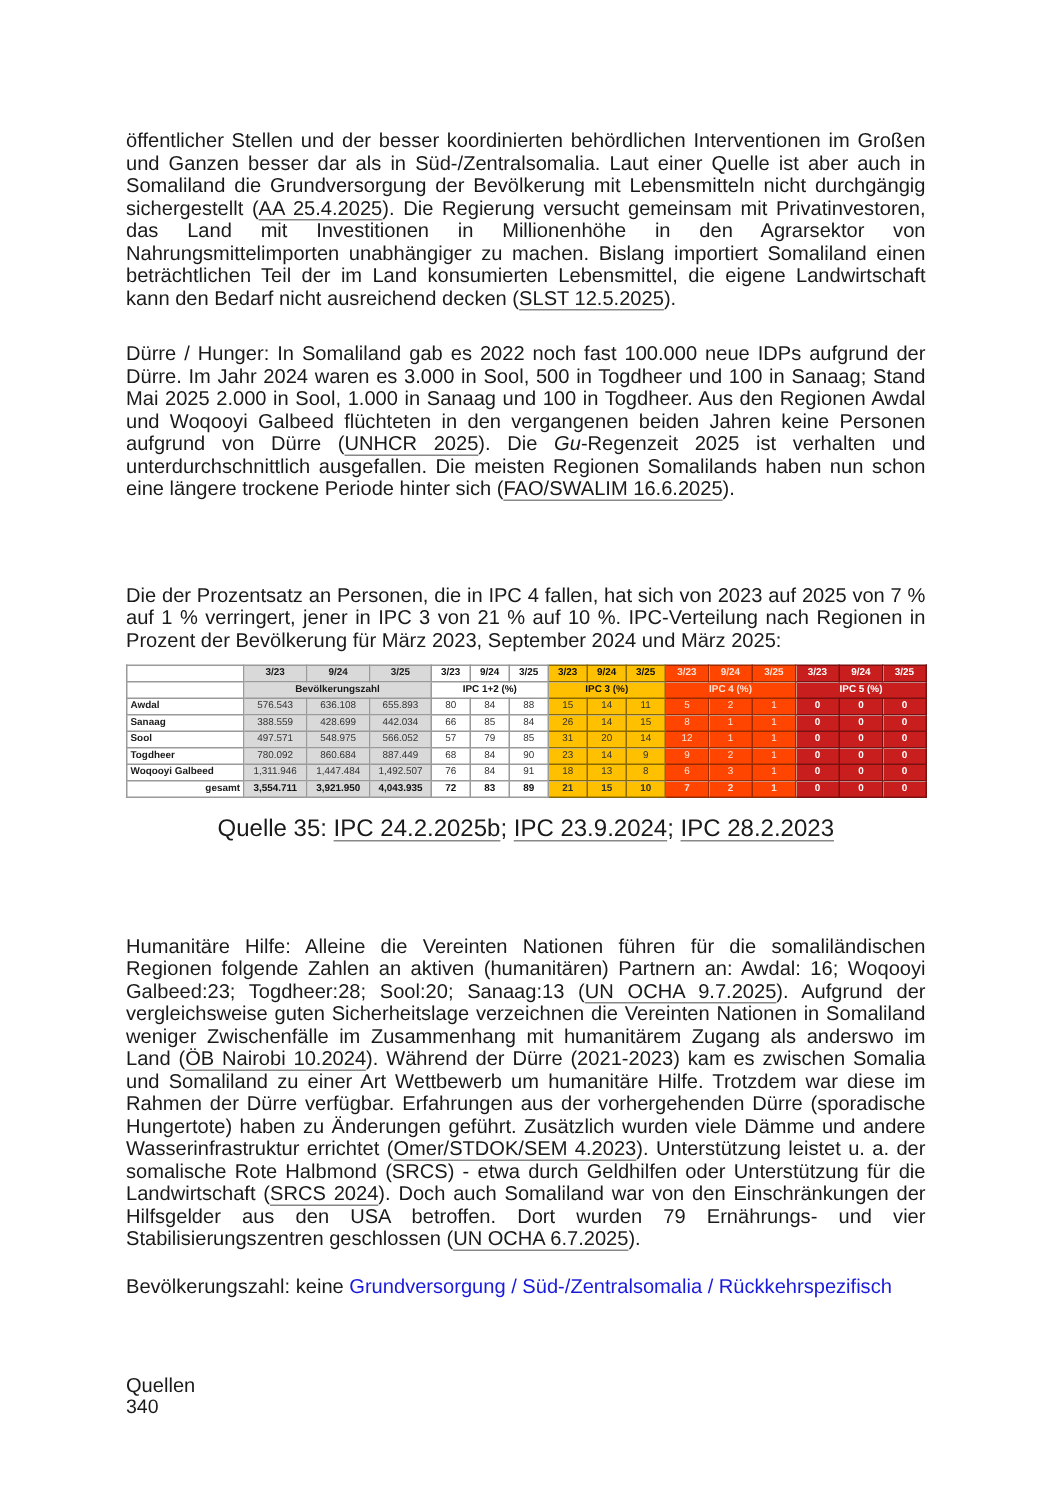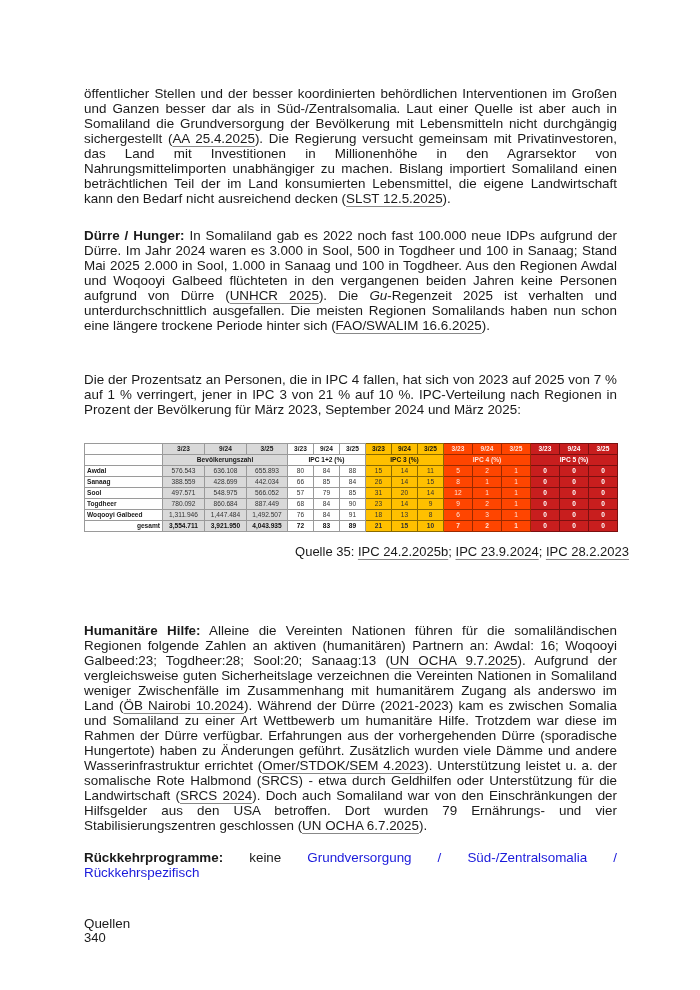--- a/index.html
+++ b/index.html
@@ -2,28 +2,28 @@
 <html><head>
 <meta charset="utf-8">
 <style>
   html, body { margin: 0; padding: 0; background: #ffffff; }
   body { width: 700px; height: 990px; position: relative; overflow: hidden;
          font-family: "Liberation Sans", sans-serif; color: #1a1a1a; }
   .page { position: absolute; left: 84px; top: 0; width: 533px; }
   p.body { font-size: 13.4px; line-height: 15px; margin: 0; text-align: justify; }
   .ref { text-decoration: underline; text-decoration-color: #888; text-underline-offset: 3px; text-decoration-thickness: 1px; color: #1a1a1a; }
   .link { color: #1a1adb; text-decoration: none; }
-  b { font-weight: bold; }
+  b { font-weight: normal; }
   #p1 { position: absolute; top: 86px; }
   #p2 { position: absolute; top: 228px; }
-  #p3 { position: absolute; top: 372px; }
+  #p3 { position: absolute; top: 389px; }
   #p4 { position: absolute; top: 592px; margin-top: 31px; }
   #p5 { position: absolute; top: 850px; }
   #p6 { position: absolute; top: 916px; }
-  .caption { position: absolute; top: 544px; left: 12px; width: 533px; text-align: right; font-size: 13px; }
+  .caption { position: absolute; top: 544px; left: 0; width: 533px; text-align: center; font-size: 16px; }
   .pagenum { position: absolute; top: 930px; left: 0; width: 533px; text-align: left; font-size: 13px; }
 
   table.ipc { position: absolute; top: 443px; left: 0; width: 533px; border-collapse: collapse;
               font-family: "Liberation Sans", sans-serif; font-size: 6.6px; table-layout: fixed; }
   table.ipc td { border: 1px solid #9a9a9a; height: 10px; padding: 0 2px; text-align: center; line-height: 10px; white-space: nowrap; overflow: hidden; }
   table.ipc td.lbl { text-align: left; font-weight: bold; background: #fff; }
   table.ipc td.lbl.tot { text-align: right; }
   td.pop { background: #d9d9d9; color: #333; }
   td.pophdr { background: #d9d9d9; font-weight: bold; }
   td.ipc12 { background: #ffffff; color: #333; }
@@ -201,18 +201,18 @@
           <td class="ipc5">0</td>
           <td class="ipc5">0</td>
         </tr>
       </tbody>
   </table>
 
   <div class="caption"><span>Quelle 35: </span><a class="ref">IPC 24.2.2025b</a><span>; </span><a class="ref">IPC 23.9.2024</a><span>; </span><a class="ref">IPC 28.2.2023</a></div>
 
   <p class="body" id="p4"><b>Humanitäre Hilfe:</b><span> Alleine die Vereinten Nationen führen für die somaliländischen Regionen folgende Zahlen an aktiven (humanitären) Partnern an: Awdal: 16; Woqooyi Galbeed:23; Togdheer:28; Sool:20; Sanaag:13 (</span><a class="ref">UN OCHA 9.7.2025</a><span>). Aufgrund der vergleichsweise guten Sicherheitslage verzeichnen die Vereinten Nationen in Somaliland weniger Zwischenfälle im Zusammenhang mit humanitärem Zugang als anderswo im Land (</span><a class="ref">ÖB Nairobi 10.2024</a><span>). Während der Dürre (2021-2023) kam es zwischen Somalia und Somaliland zu einer Art Wettbewerb um humanitäre Hilfe. Trotzdem war diese im Rahmen der Dürre verfügbar. Erfahrungen aus der vorhergehenden Dürre (sporadische Hungertote) haben zu Änderungen geführt. Zusätzlich wurden viele Dämme und andere Wasserinfrastruktur errichtet (</span><a class="ref">Omer/STDOK/SEM 4.2023</a><span>). Unterstützung leistet u. a. der somalische Rote Halbmond (SRCS) - etwa durch Geldhilfen oder Unterstützung für die Landwirtschaft (</span><a class="ref">SRCS 2024</a><span>). Doch auch Somaliland war von den Einschränkungen der Hilfsgelder aus den USA betroffen. Dort wurden 79 Ernährungs- und vier Stabilisierungszentren geschlossen (</span><a class="ref">UN OCHA 6.7.2025</a><span>).</span></p>
 
-  <p class="body" id="p5"><b>Rückkehrprogramme:</b><span> keine </span><a class="link">Grundversorgung / Süd-/Zentralsomalia / Rückkehrspezifisch</a></p>
+  <p class="body" id="p5"><b>Bevölkerungszahl:</b><span> keine </span><a class="link">Grundversorgung / Süd-/Zentralsomalia / Rückkehrspezifisch</a></p>
 
   <p class="body" id="p6">Quellen</p>
 
   <div class="pagenum">340</div>
 </div>
 
 </body></html>

